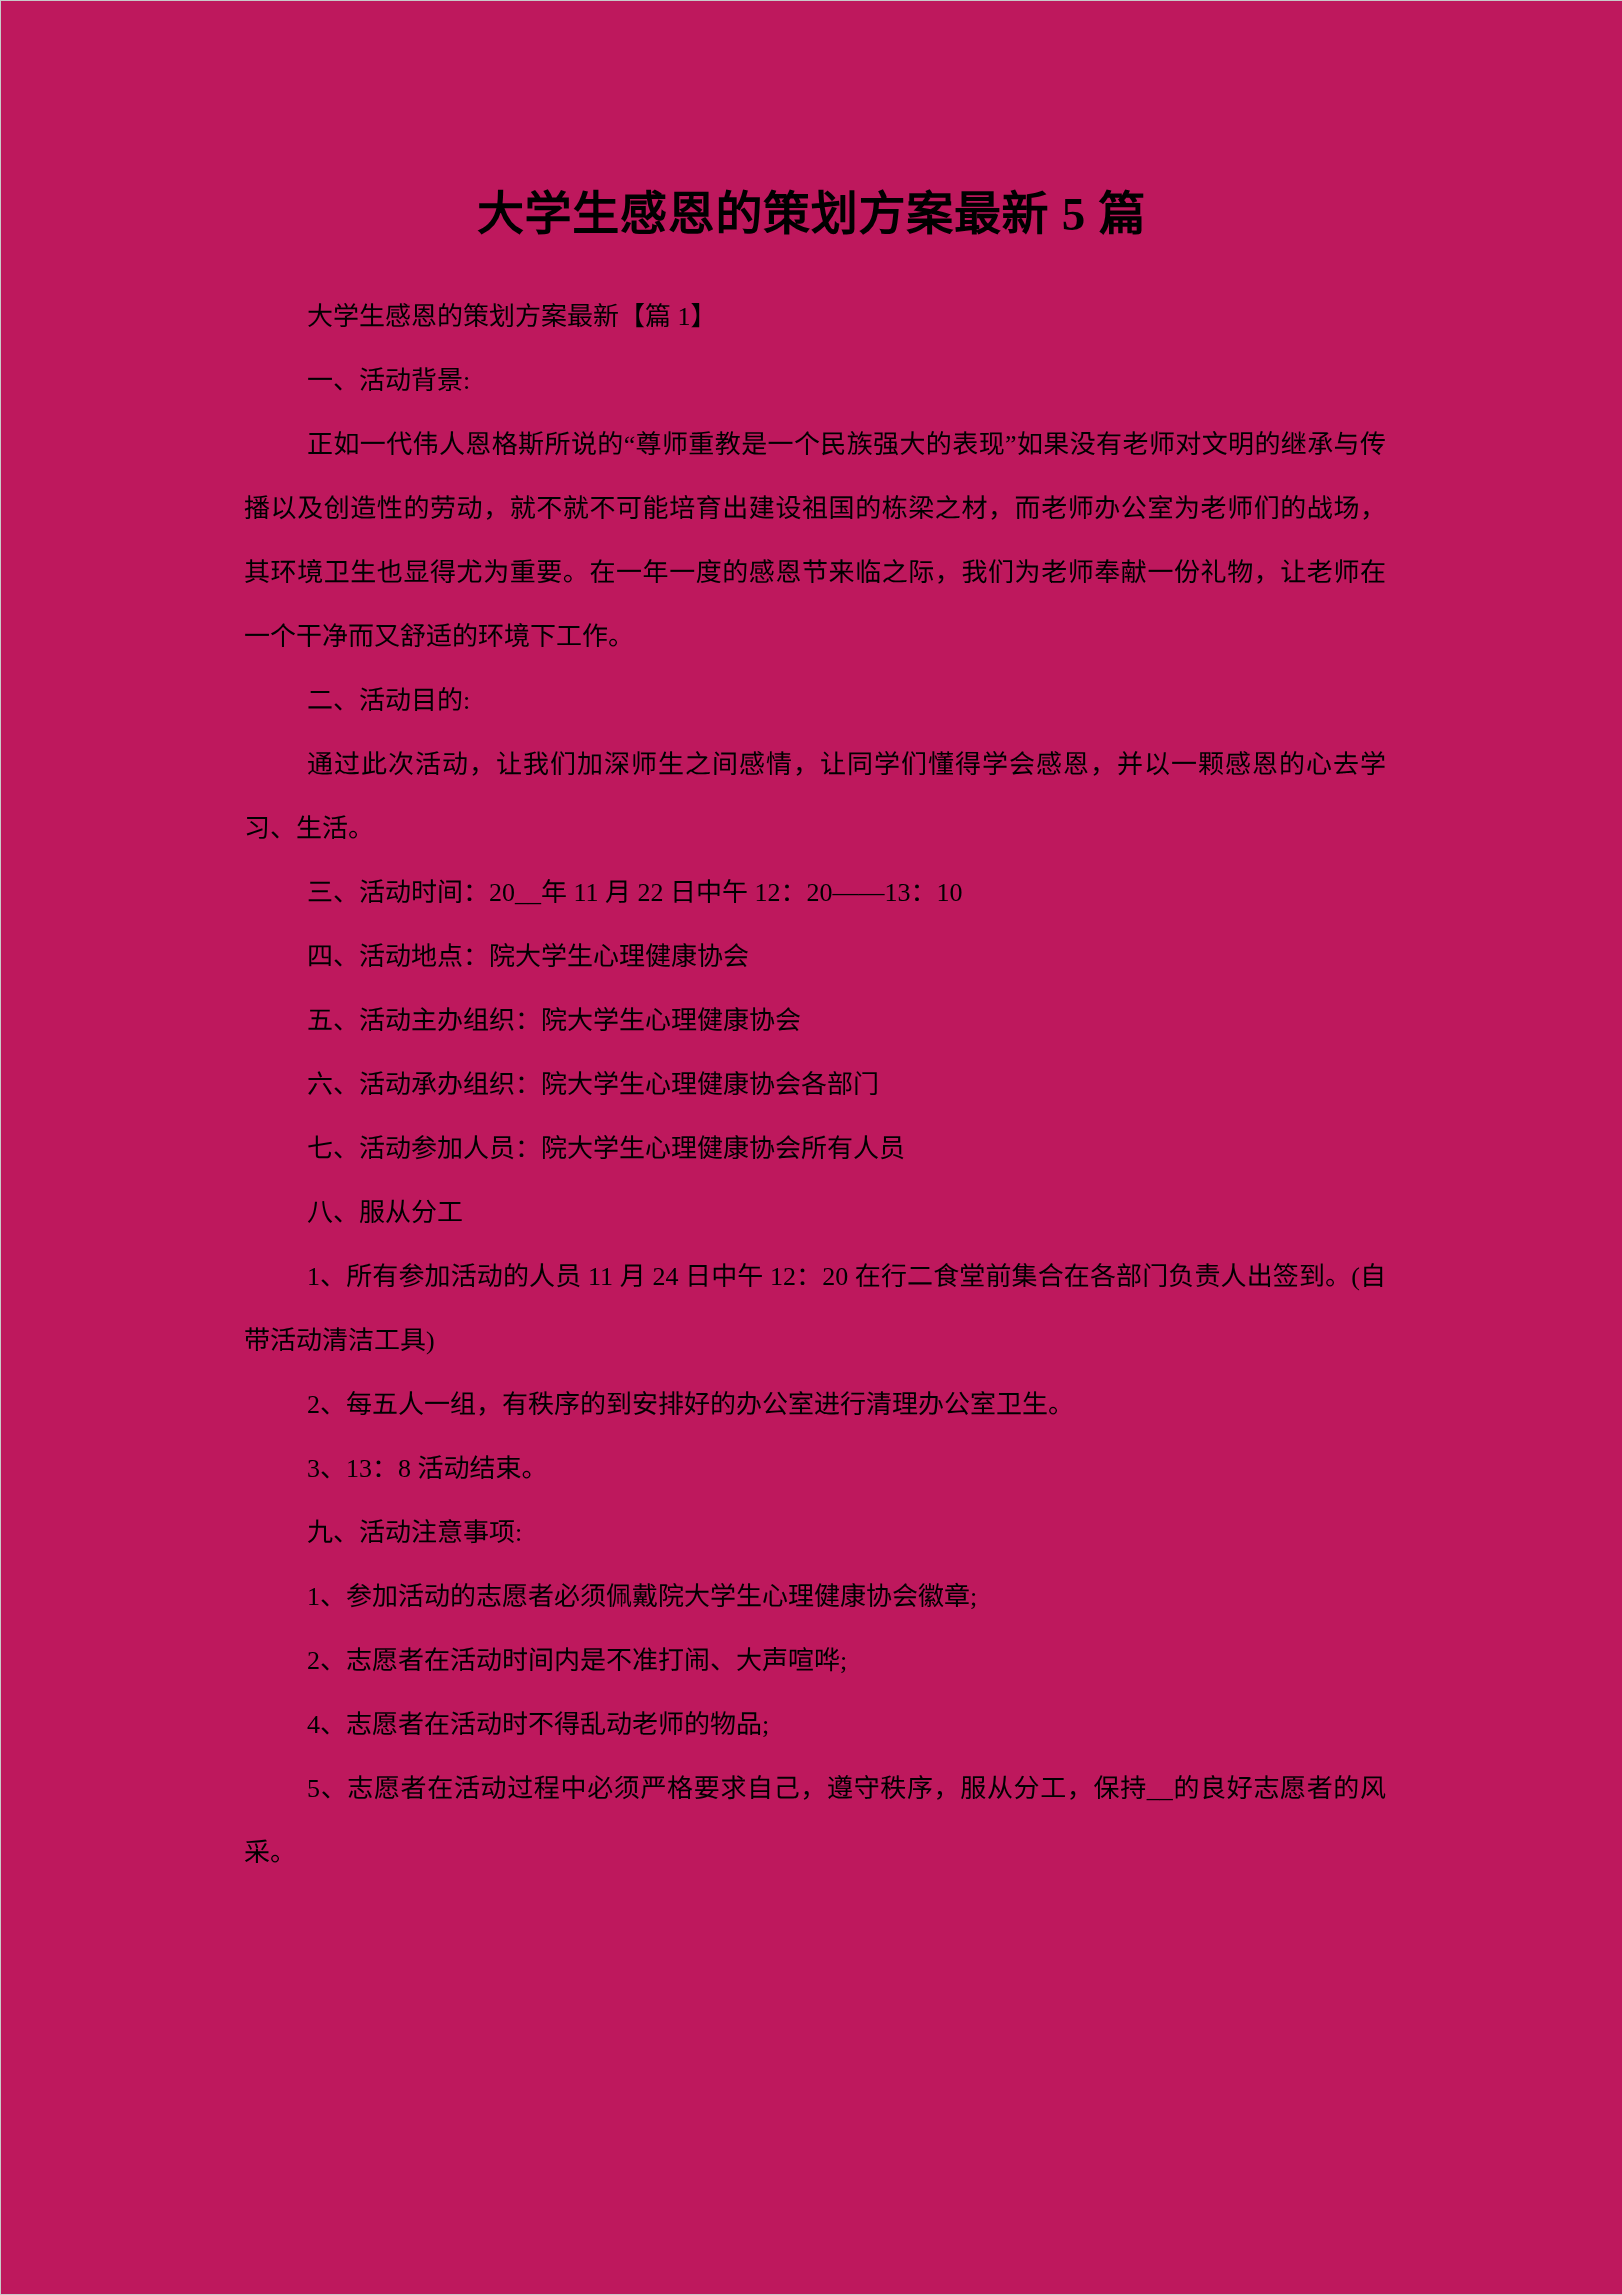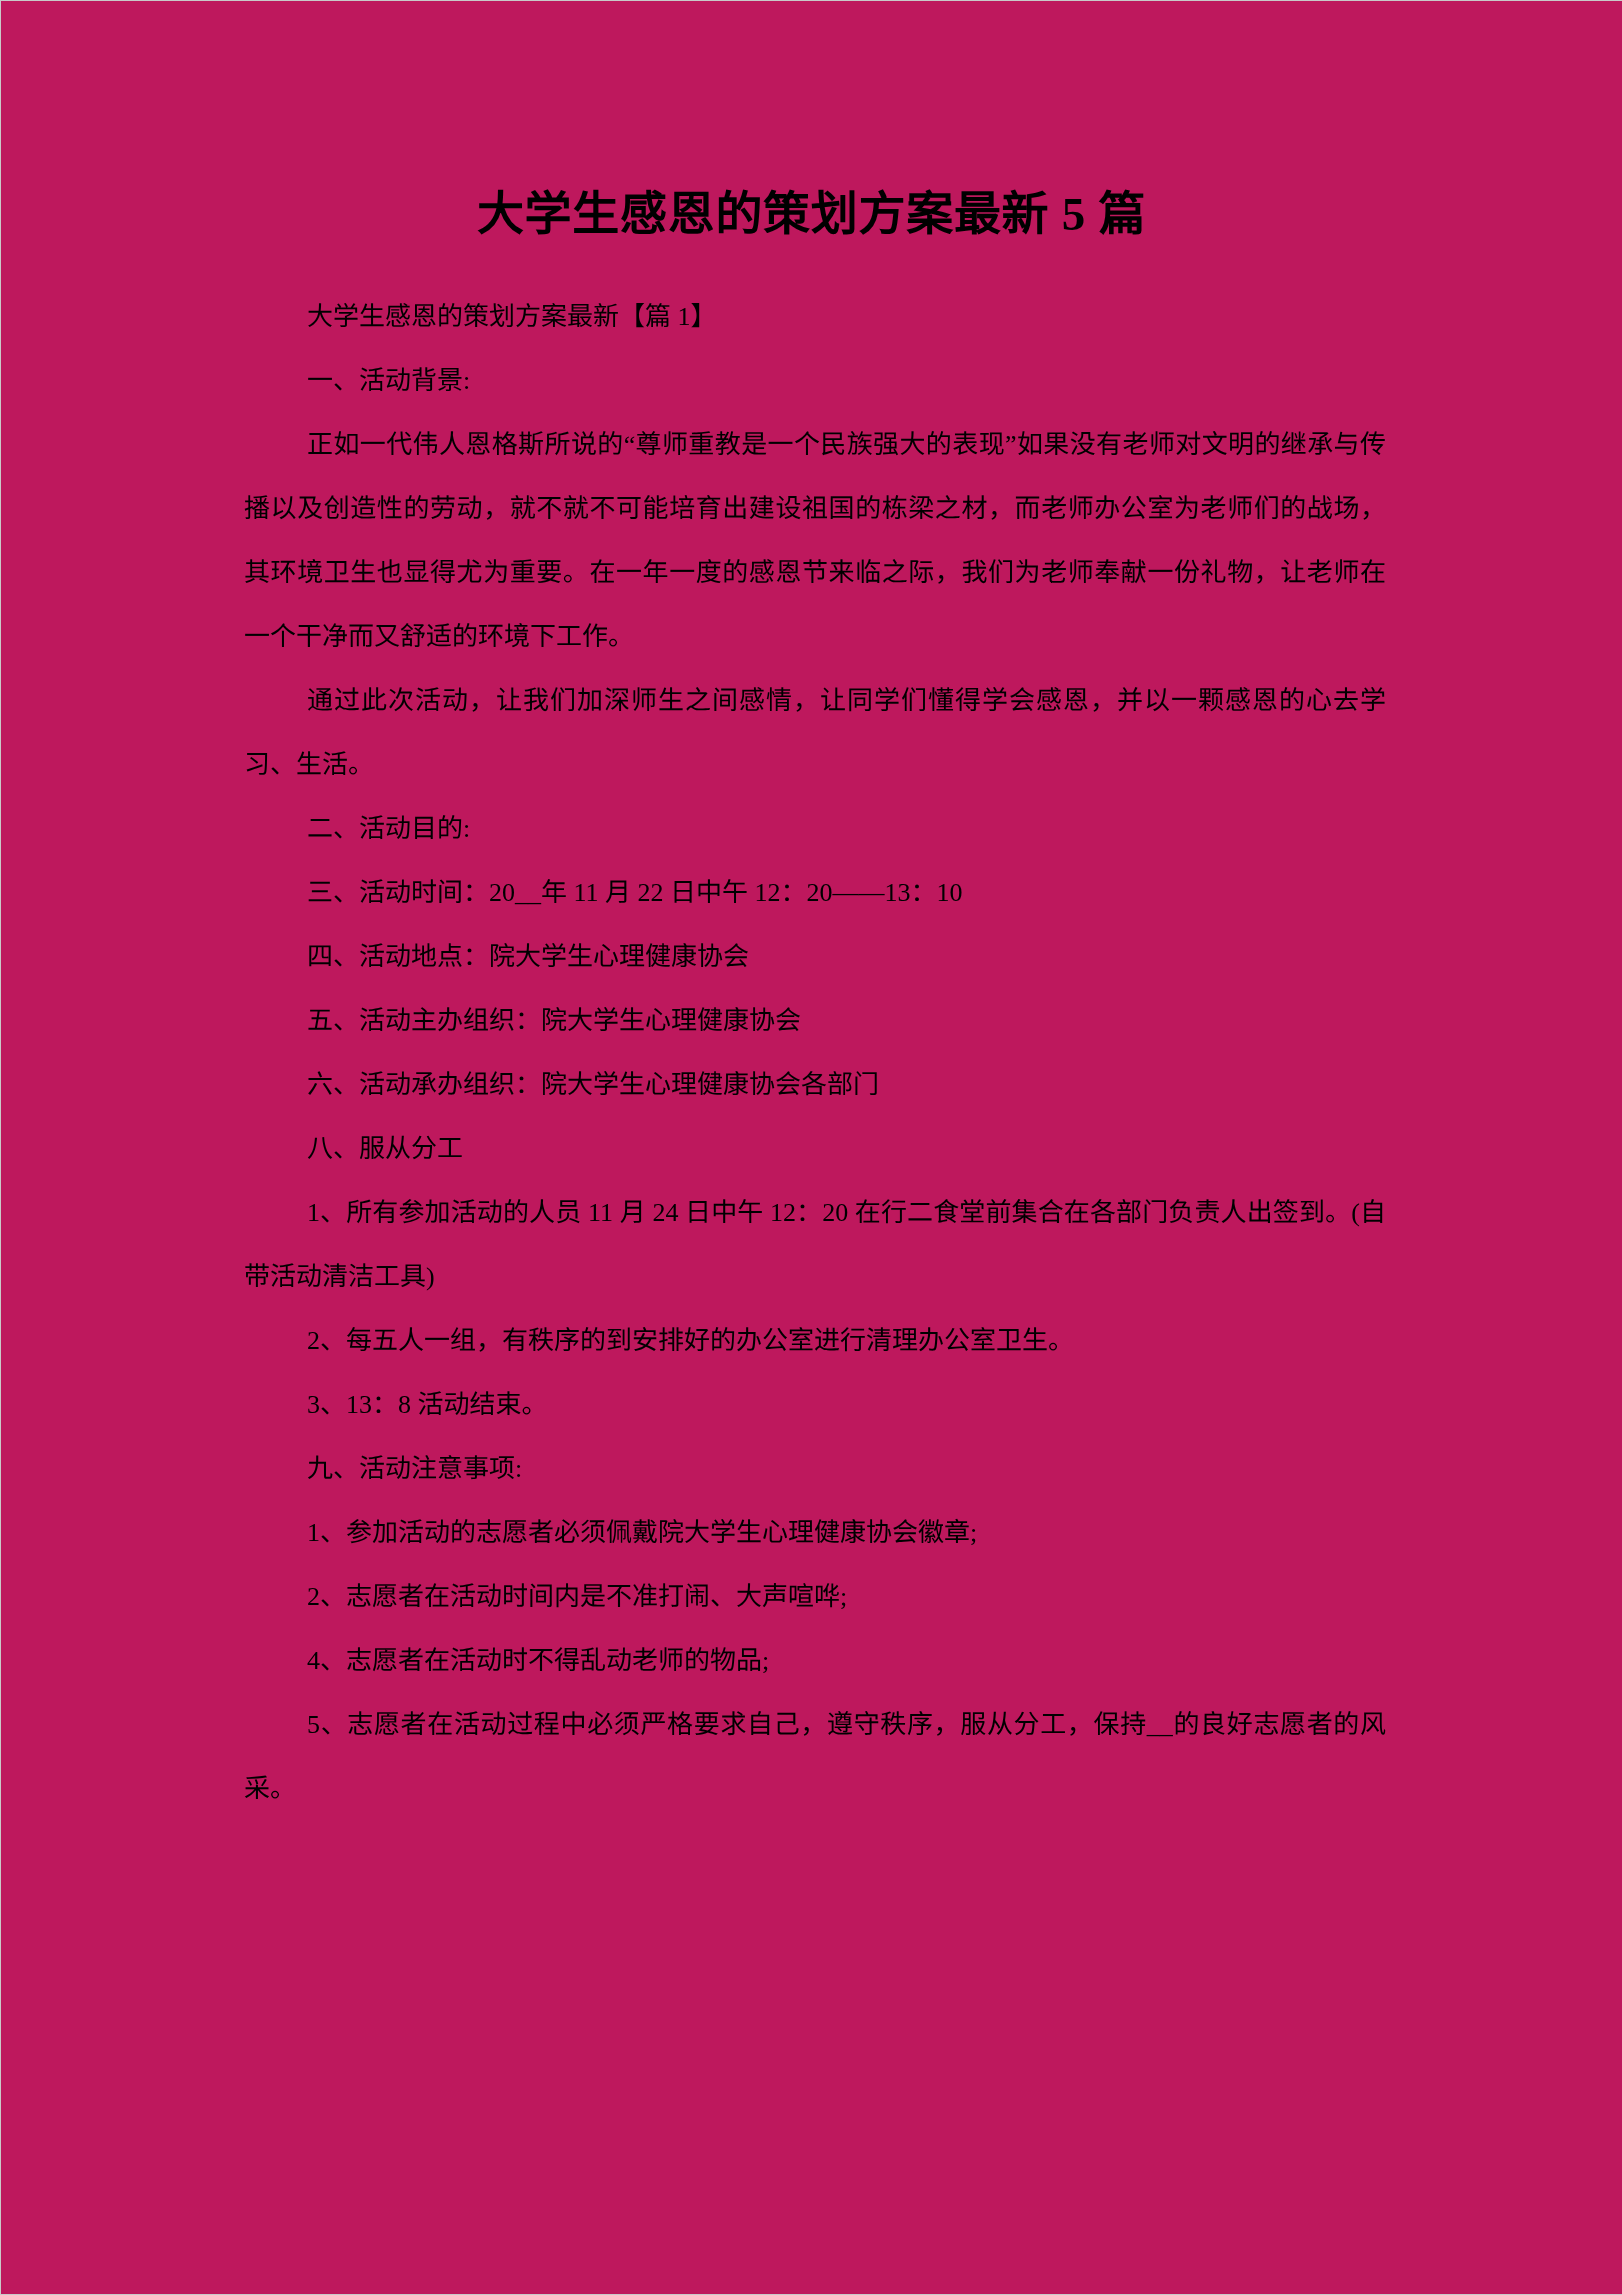--- a/index.html
+++ b/index.html
@@ -44,26 +44,27 @@
 </style>
 </head>
 <body>
 
 <div class="page">
   <h1 class="doc-title">大学生感恩的策划方案最新 5 篇</h1>
   <div class="content">
       <p>大学生感恩的策划方案最新【篇 1】</p>
       <p>一、活动背景:</p>
       <p>正如一代伟人恩格斯所说的“尊师重教是一个民族强大的表现”如果没有老师对文明的继承与传播以及创造性的劳动，就不就不可能培育出建设祖国的栋梁之材，而老师办公室为老师们的战场，其环境卫生也显得尤为重要。在一年一度的感恩节来临之际，我们为老师奉献一份礼物，让老师在一个干净而又舒适的环境下工作。</p>
+      <p>二、活动目的:</p>
       <p>通过此次活动，让我们加深师生之间感情，让同学们懂得学会感恩，并以一颗感恩的心去学习、生活。</p>
-      <p>二、活动目的:</p>
       <p>三、活动时间：20__年 11 月 22 日中午 12：20——13：10</p>
       <p>四、活动地点：院大学生心理健康协会</p>
       <p>五、活动主办组织：院大学生心理健康协会</p>
       <p>六、活动承办组织：院大学生心理健康协会各部门</p>
+      <p>七、活动参加人员：院大学生心理健康协会所有人员</p>
       <p>八、服从分工</p>
       <p>1、所有参加活动的人员 11 月 24 日中午 12：20 在行二食堂前集合在各部门负责人出签到。(自带活动清洁工具)</p>
       <p>2、每五人一组，有秩序的到安排好的办公室进行清理办公室卫生。</p>
       <p>3、13：8 活动结束。</p>
       <p>九、活动注意事项:</p>
       <p>1、参加活动的志愿者必须佩戴院大学生心理健康协会徽章;</p>
       <p>2、志愿者在活动时间内是不准打闹、大声喧哗;</p>
       <p>4、志愿者在活动时不得乱动老师的物品;</p>
       <p>5、志愿者在活动过程中必须严格要求自己，遵守秩序，服从分工，保持__的良好志愿者的风采。</p>
     </div>

